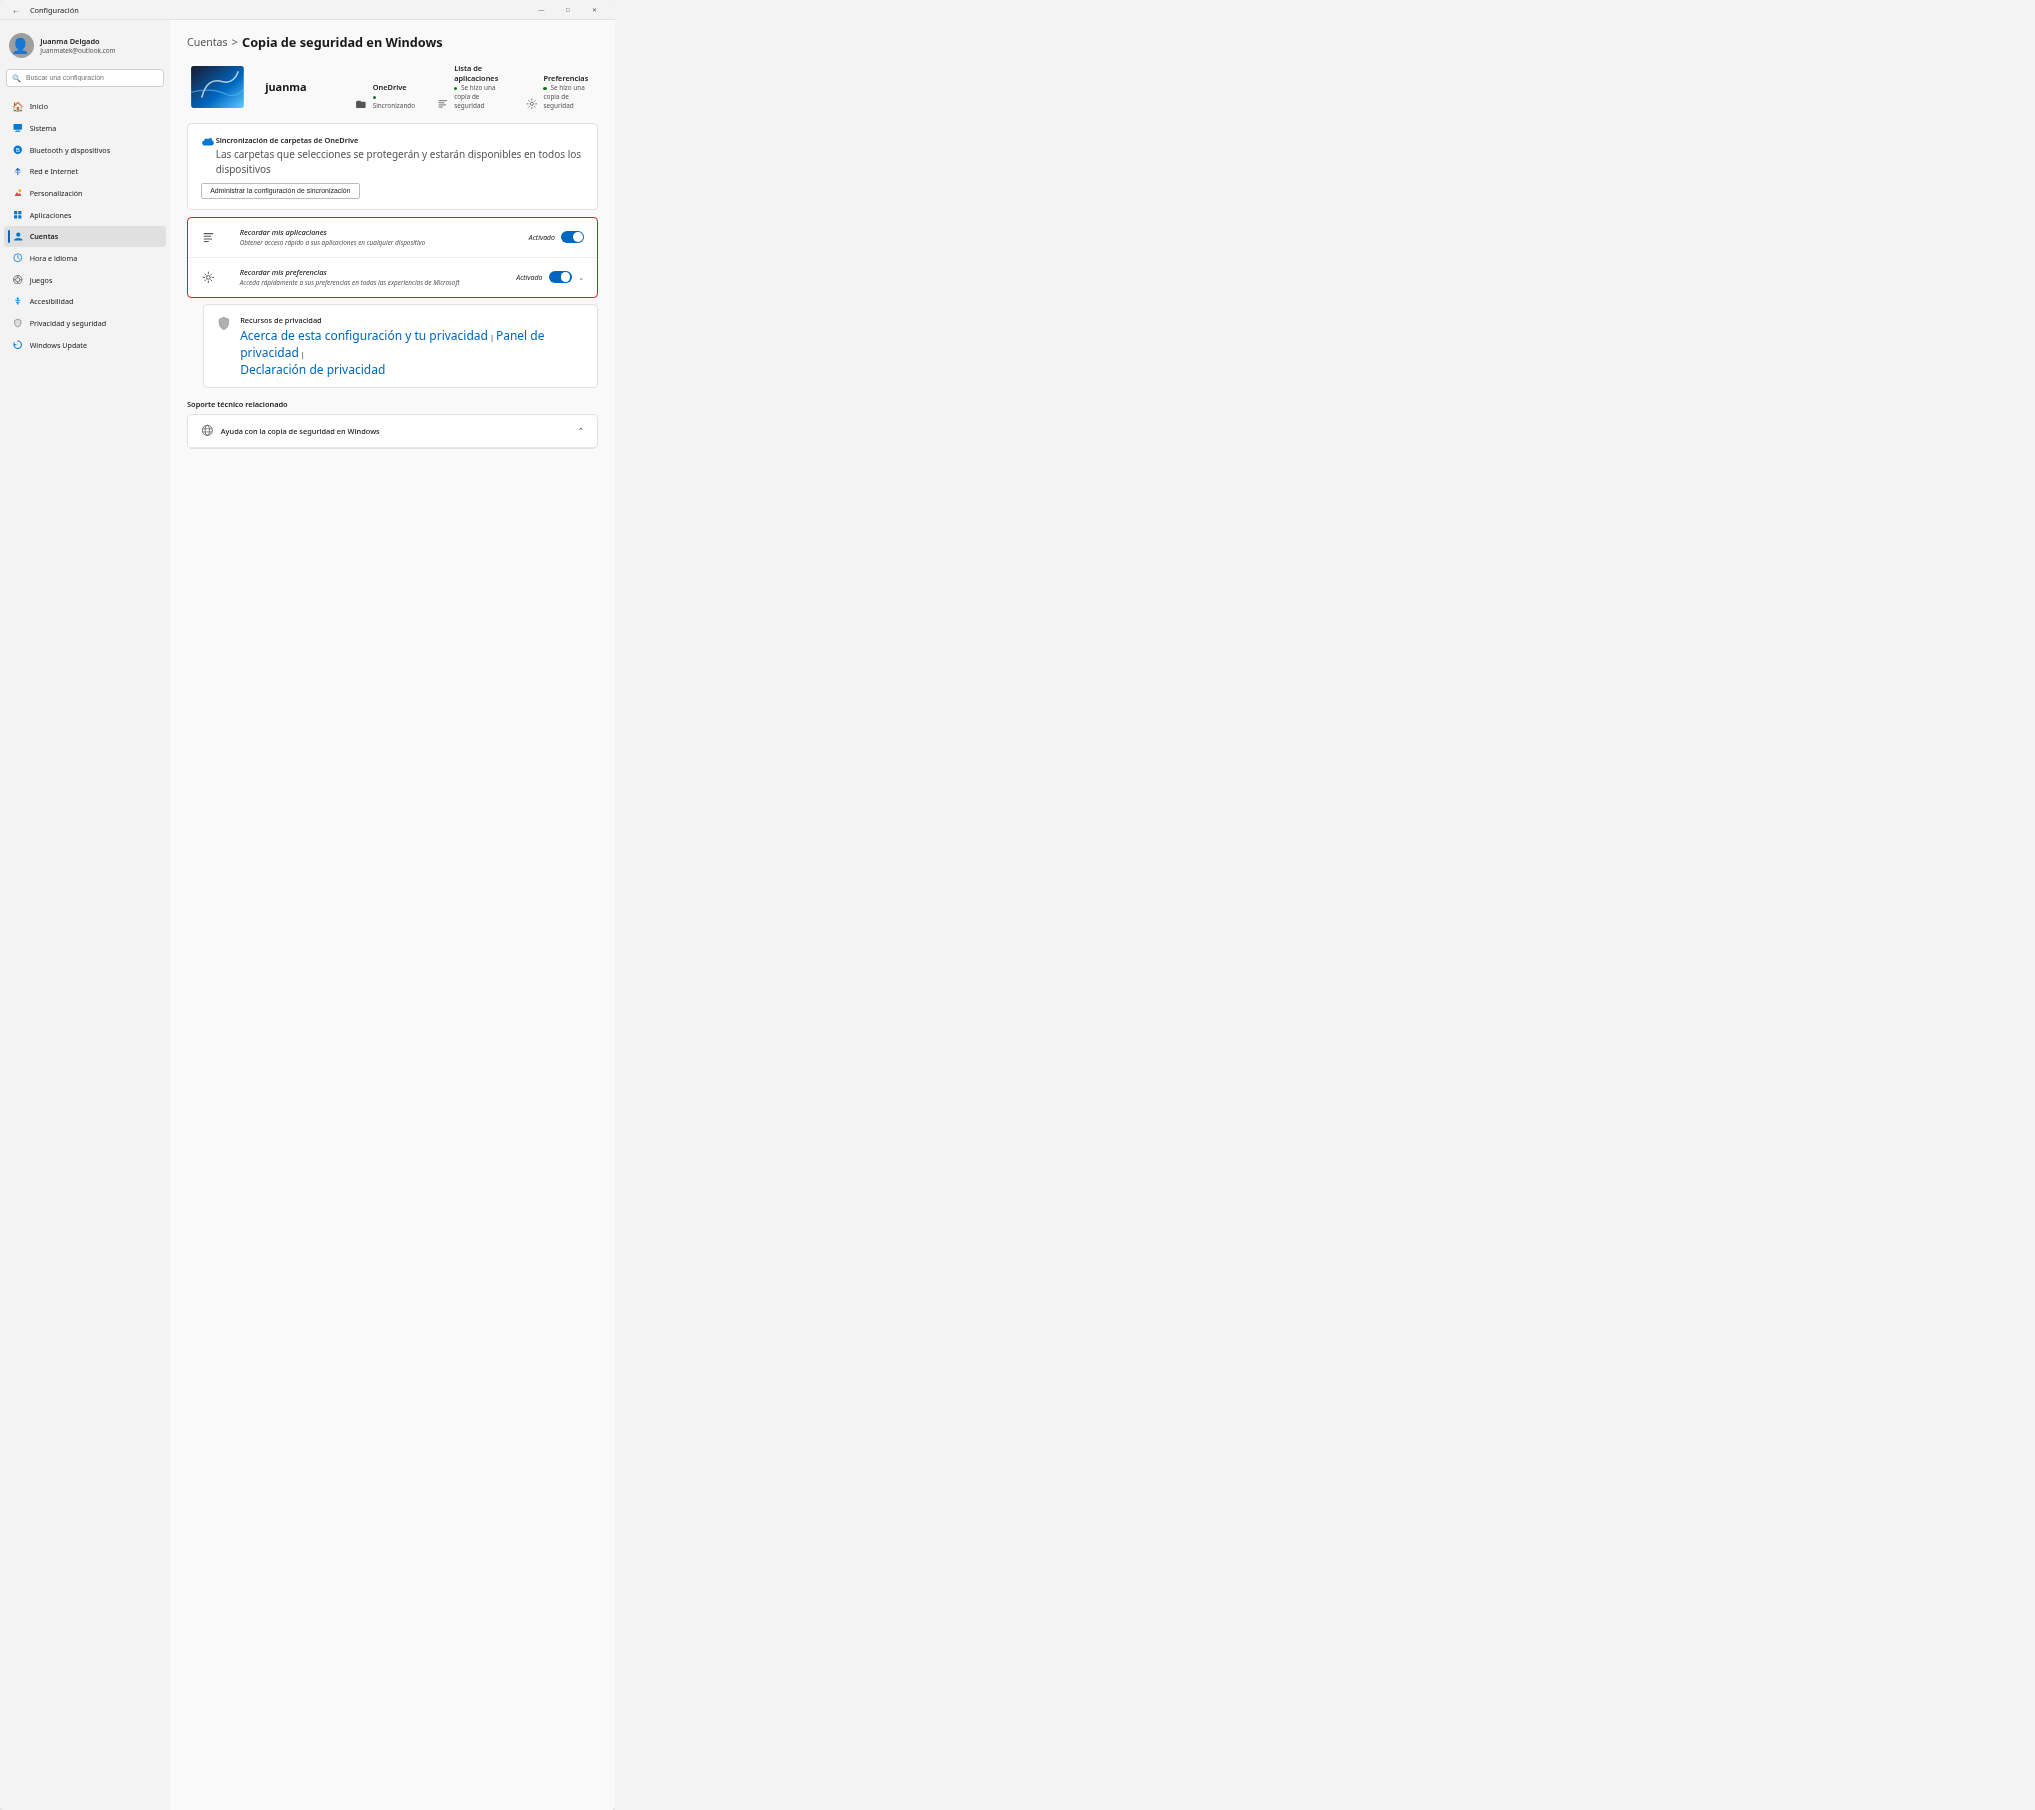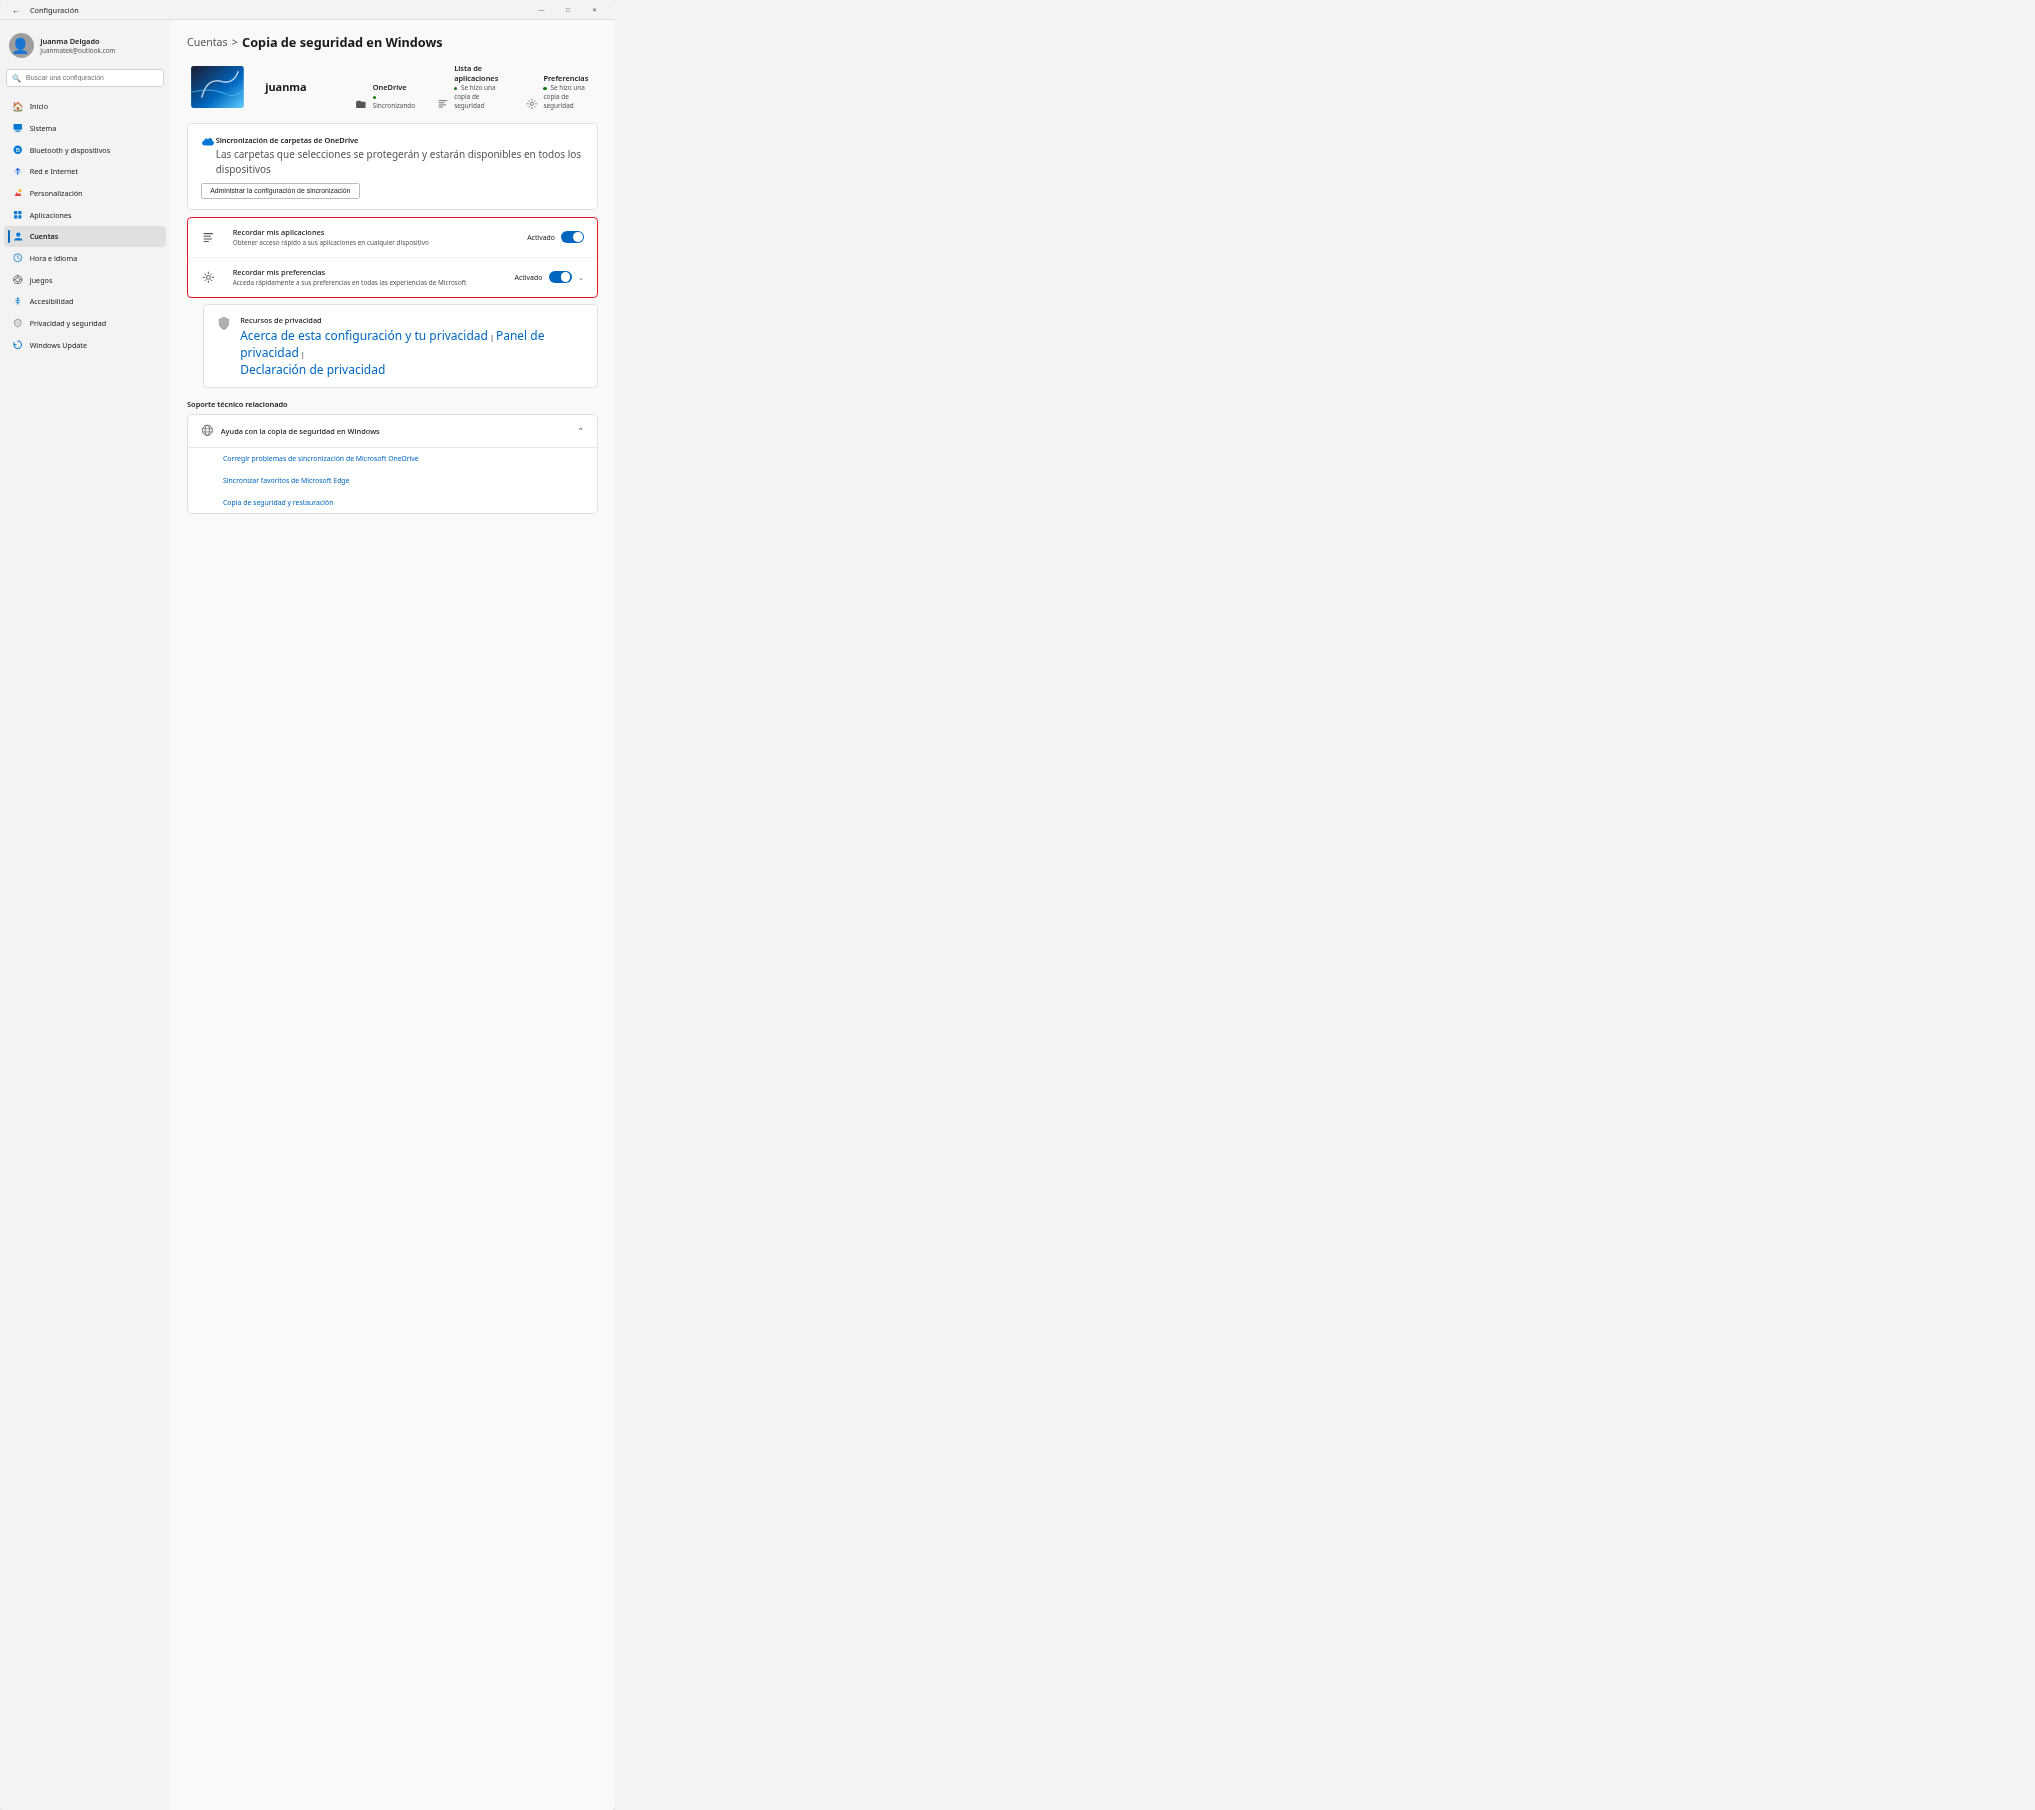--- a/index.html
+++ b/index.html
@@ -298,23 +298,24 @@
     .highlighted-section {
       border: 1.3px solid #e81123;
       border-radius: 4.2px;
       margin-bottom: 6.4px;
       overflow: hidden;
       background: white;
     }
     .toggle-row {
       display: flex;
       align-items: center;
-      gap: 17px;
+      gap: 24px;
       padding: 9.5px 12.7px;
       border-bottom: 0.5px solid #f0f0f0;
+      font-style: italic;
     }
     .toggle-row:last-child { border-bottom: none; }
     .toggle-row-icon {
       width: 15px;
       height: 15px;
       display: flex;
       align-items: center;
       justify-content: center;
       flex-shrink: 0;
     }
@@ -753,22 +754,17 @@
                 <circle cx="12" cy="12" r="9.5" fill="none" stroke="#555" stroke-width="1.5"></circle>
                 <ellipse cx="12" cy="12" rx="4" ry="9.5" fill="none" stroke="#555" stroke-width="1.5"></ellipse>
                 <line x1="2.5" y1="9" x2="21.5" y2="9" stroke="#555" stroke-width="1.2"></line>
                 <line x1="2.5" y1="15" x2="21.5" y2="15" stroke="#555" stroke-width="1.2"></line>
               </svg>
             </div>
             <span class="support-header-title">Ayuda con la copia de seguridad en Windows</span>
           </div>
           <span style="font-size:8.5px;color:#555;">⌃</span>
         </div>
-        <div class="support-links">
-          <a class="support-link-item">Corregir problemas de sincronización de Microsoft OneDrive</a>
-          <a class="support-link-item">Sincronizar favoritos de Microsoft Edge</a>
-          <a class="support-link-item">Copia de seguridad y restauración</a>
-        </div>
       </div>
     </div>
   </div>
 </div>
 
 
 </body></html>

